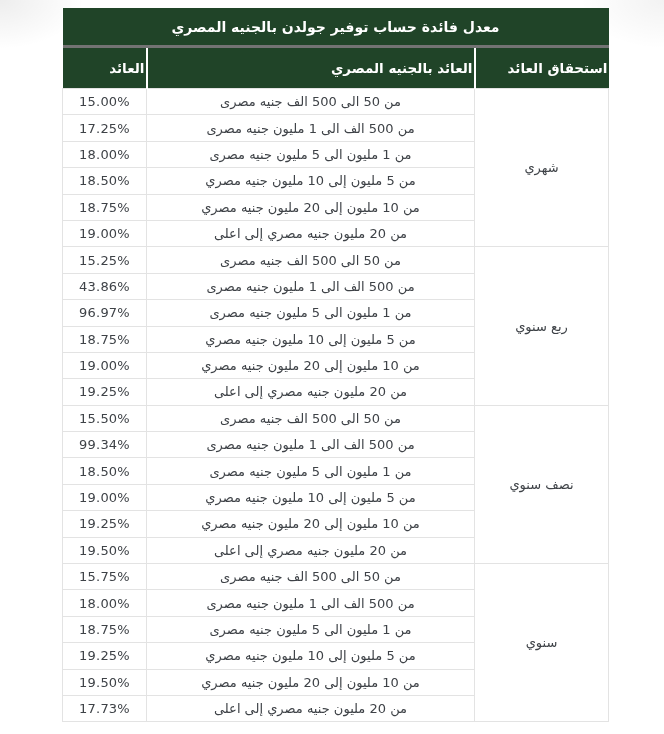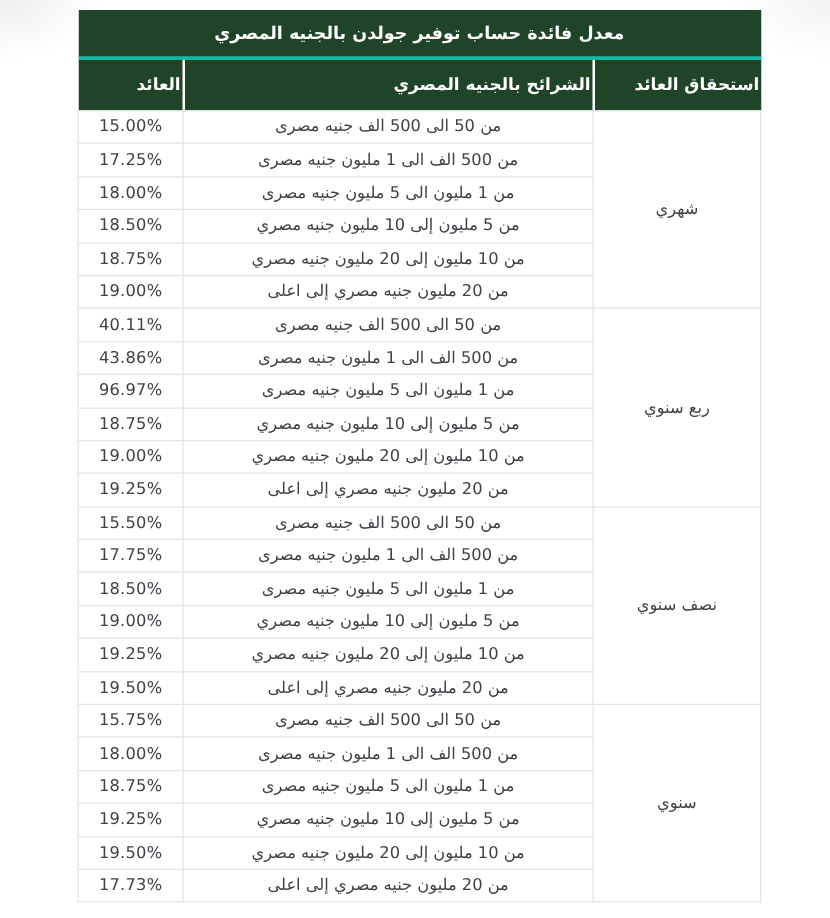--- a/index.html
+++ b/index.html
@@ -37,21 +37,21 @@
   col.c-tranche  { width: 328px; }
   col.c-yield    { width: 84px; }
 
   th.table-title {
     background: var(--header-bg, #204428);
     color: var(--header-text, #ffffff);
     font-size: 14px;
     font-weight: bold;
     height: 35px;
     vertical-align: middle;
-    border-bottom: 3px solid #14b8a6;
+    border-bottom: 3px solid #737373;
     letter-spacing: 0.1px;
   }
   tr.columns-row th {
     background: var(--header-bg, #204428);
     color: var(--header-text, #ffffff);
     font-size: 13.5px;
     font-weight: bold;
     height: 38px;
     text-align: right;
     vertical-align: middle;
@@ -82,21 +82,21 @@
       <col class="c-maturity">
       <col class="c-tranche">
       <col class="c-yield">
     </colgroup>
     <thead>
       <tr>
         <th class="table-title" colspan="3">معدل فائدة حساب توفير جولدن بالجنيه المصري</th>
       </tr>
       <tr class="columns-row">
         <th>استحقاق العائد</th>
-        <th>الشرائح بالجنيه المصري</th>
+        <th>العائد بالجنيه المصري</th>
         <th>العائد</th>
       </tr>
     </thead>
     <tbody>
         <tr>
           <td class="maturity-cell" rowspan="6">شهري</td>
           <td class="tranche-cell">من 50 الى 500 الف جنيه مصرى</td>
           <td class="yield-cell">15.00%</td>
         </tr>
         <tr>
@@ -115,21 +115,21 @@
           <td class="tranche-cell">من 10 مليون  إلى 20 مليون جنيه مصري</td>
           <td class="yield-cell">18.75%</td>
         </tr>
         <tr>
           <td class="tranche-cell">من 20 مليون جنيه مصري إلى اعلى</td>
           <td class="yield-cell">19.00%</td>
         </tr>
         <tr>
           <td class="maturity-cell" rowspan="6">ربع سنوي</td>
           <td class="tranche-cell">من 50 الى 500 الف جنيه مصرى</td>
-          <td class="yield-cell">40.11%</td>
+          <td class="yield-cell">15.25%</td>
         </tr>
         <tr>
           <td class="tranche-cell">من 500 الف الى 1 مليون جنيه مصرى</td>
           <td class="yield-cell">43.86%</td>
         </tr>
         <tr>
           <td class="tranche-cell">من 1 مليون الى 5 مليون جنيه مصرى</td>
           <td class="yield-cell">96.97%</td>
         </tr>
         <tr>
@@ -144,21 +144,21 @@
           <td class="tranche-cell">من 20 مليون جنيه مصري إلى اعلى</td>
           <td class="yield-cell">19.25%</td>
         </tr>
         <tr>
           <td class="maturity-cell" rowspan="6">نصف سنوي</td>
           <td class="tranche-cell">من 50 الى 500 الف جنيه مصرى</td>
           <td class="yield-cell">15.50%</td>
         </tr>
         <tr>
           <td class="tranche-cell">من 500 الف الى 1 مليون جنيه مصرى</td>
-          <td class="yield-cell">17.75%</td>
+          <td class="yield-cell">99.34%</td>
         </tr>
         <tr>
           <td class="tranche-cell">من 1 مليون الى 5 مليون جنيه مصرى</td>
           <td class="yield-cell">18.50%</td>
         </tr>
         <tr>
           <td class="tranche-cell">من 5 مليون  إلى 10 مليون جنيه مصري</td>
           <td class="yield-cell">19.00%</td>
         </tr>
         <tr>

